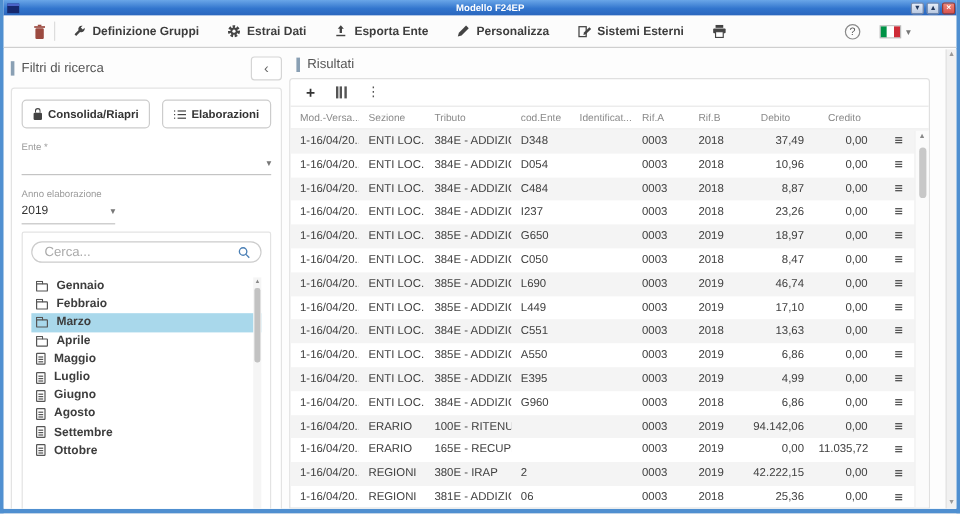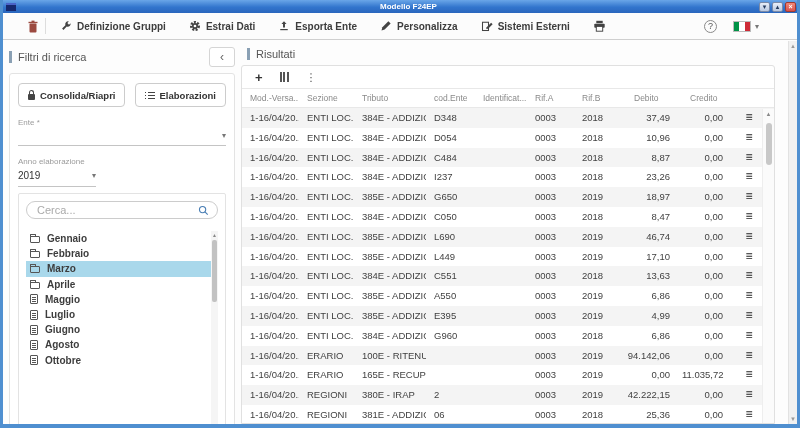--- a/index.html
+++ b/index.html
@@ -248,20 +248,24 @@
                 <div class="month-item">
                   <span class="icon-doc"></span>
                   <span>Giugno</span>
                 </div>
                 <div class="month-item">
                   <span class="icon-doc"></span>
                   <span>Agosto</span>
                 </div>
                 <div class="month-item">
                   <span class="icon-doc"></span>
+                  <span>Settembre</span>
+                </div>
+                <div class="month-item">
+                  <span class="icon-doc"></span>
                   <span>Ottobre</span>
                 </div>
               </div>
             <div class="list-scroll">
               <div class="arr" style="top:1px;">▲</div>
               <div class="thumb"></div>
               <div class="arr" style="bottom:1px;">▼</div>
             </div>
           </div>
         </div>

